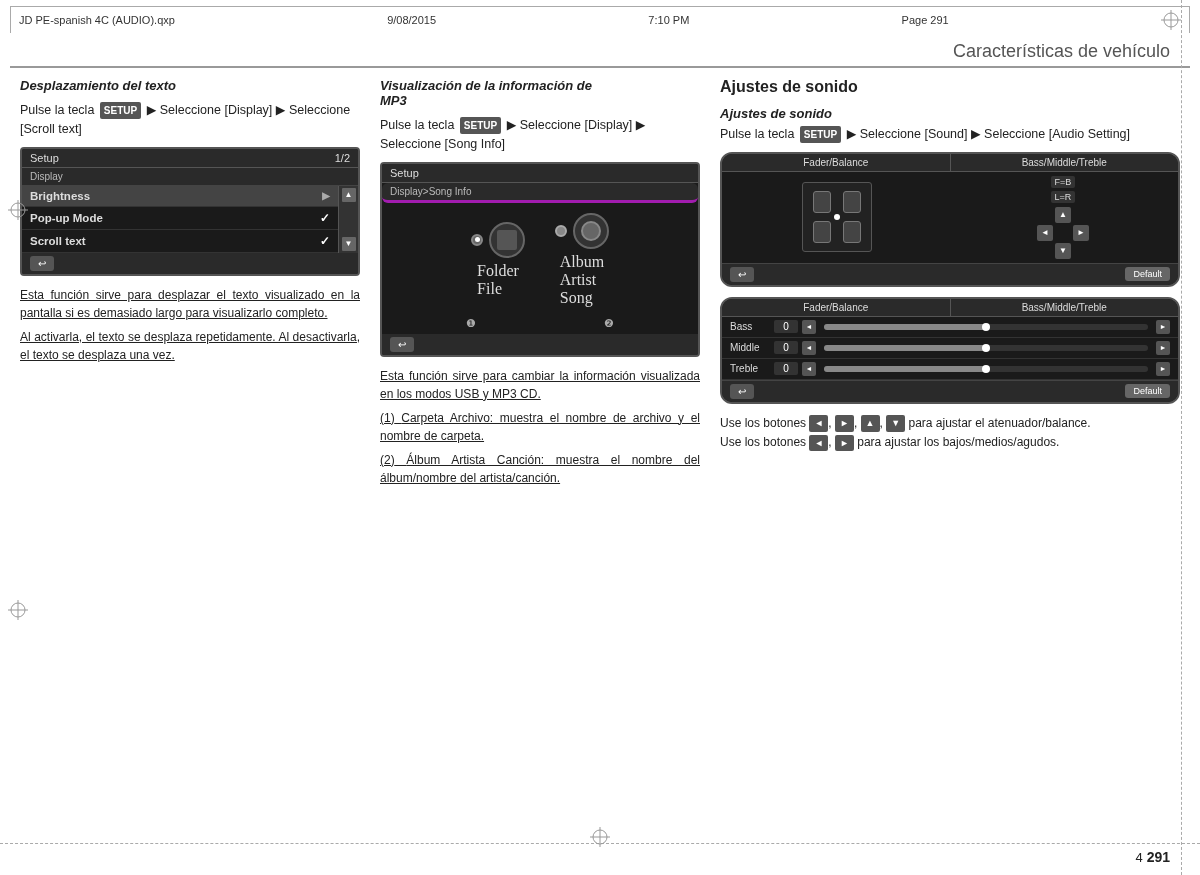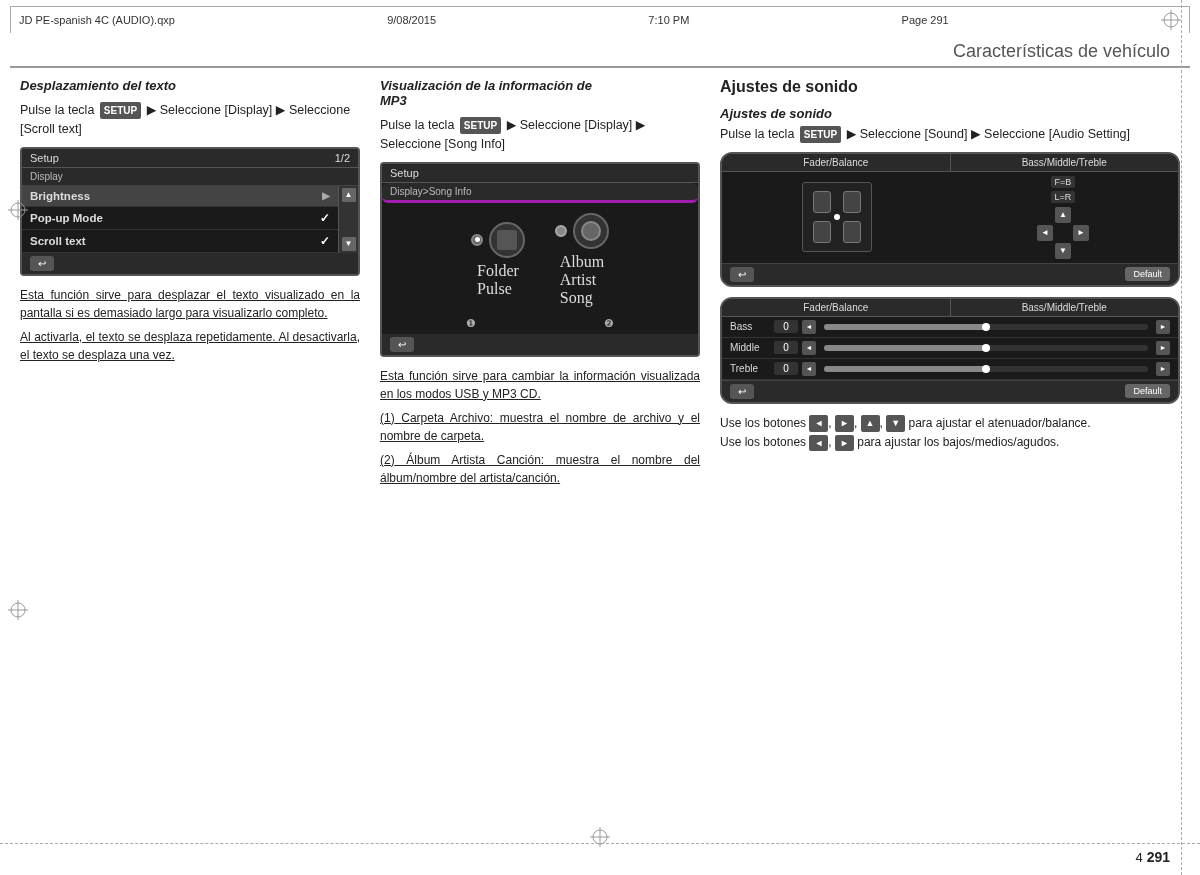--- a/index.html
+++ b/index.html
@@ -633,21 +633,21 @@
           <div style="display:flex; align-items:center; gap:6px;">
             <div style="width:12px; height:12px; border-radius:50%; background:#666; border:2px solid #888; display:flex; align-items:center; justify-content:center;">
               <div style="width:5px;height:5px;background:#fff;border-radius:50%;"></div>
             </div>
             <div class="song-info-icon">
               <div class="song-info-icon-inner"></div>
             </div>
           </div>
           <div class="song-info-label">
             <div>Folder</div>
-            <div>Pulse</div>
+            <div>File</div>
           </div>
         </div>
 
         <div class="song-info-item">
           <div style="display:flex; align-items:center; gap:6px;">
             <div style="width:12px; height:12px; border-radius:50%; background:#888; border:2px solid #aaa; display:flex; align-items:center; justify-content:center;">
             </div>
             <div class="song-info-icon">
               <div style="width:20px; height:20px; background:#666; border-radius:50%; border:2px solid #888;"></div>
             </div>

